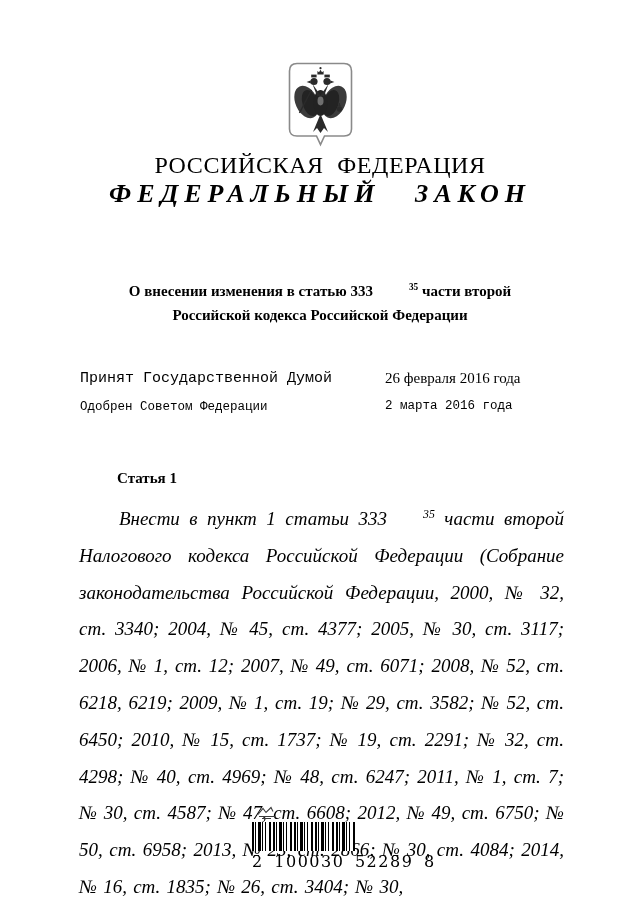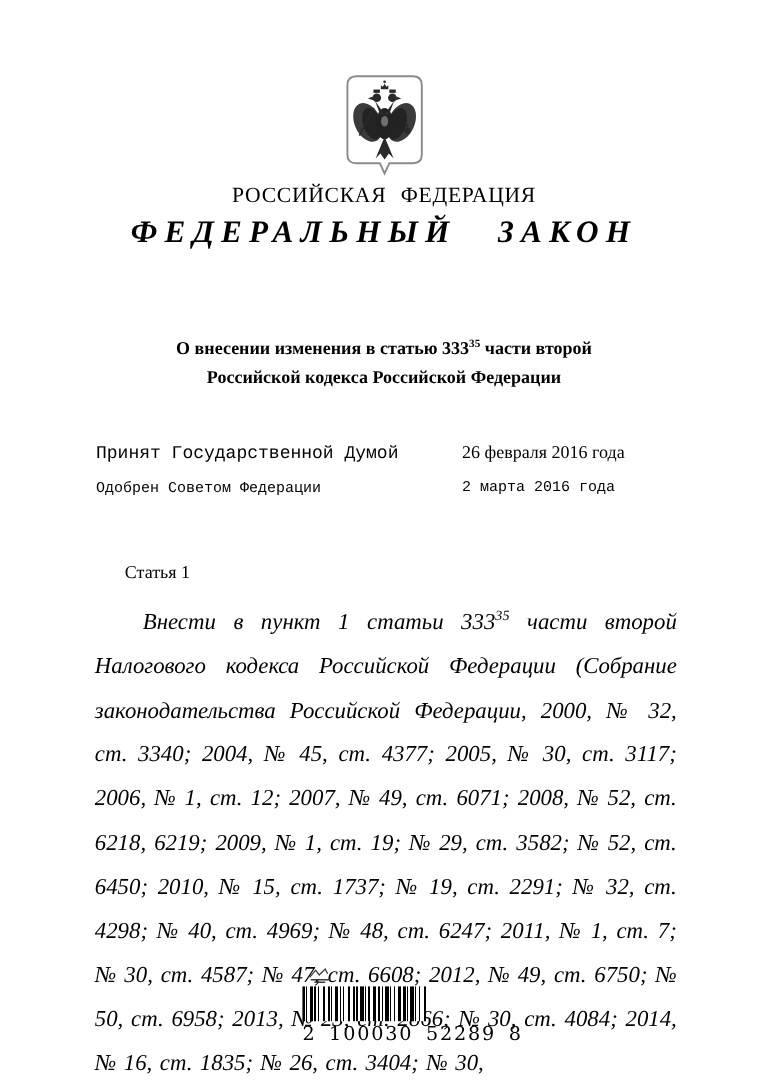--- a/index.html
+++ b/index.html
@@ -20,21 +20,21 @@
     top: 62px;
     width: 65px;
     height: 88px;
   }
   .country-heading {
     position: absolute;
     top: 152px;
     left: 0;
     width: 100%;
     text-align: center;
-    font-size: 18px;
+    font-size: 24px;
     letter-spacing: 0.6px;
     word-spacing: 7px;
   }
   .doc-type-heading {
     position: absolute;
     top: 179px;
     left: 0;
     width: 100%;
     text-align: center;
     font-size: 26px;
@@ -46,37 +46,37 @@
   .law-title {
     position: absolute;
     top: 279px;
     left: 70px;
     width: 500px;
     text-align: center;
     font-size: 15px;
     font-weight: bold;
     line-height: 24px;
   }
-  sup { font-size: 0.62em; vertical-align: super; line-height: 0; }
+  sup { font-size: 0.62em; vertical-align: super; line-height: 0; padding-left: 36px; }
   .adoption-row { position: absolute; left: 0; width: 100%; font-size: 15px; }
   .adoption-row .label { position: absolute; left: 80px; white-space: nowrap; font-family: Liberation Mono, monospace; }
   .adoption-row .date  { position: absolute; left: 385px; white-space: nowrap; }
   .row-duma { top: 370px; }
   .row-council {
     top: 399px;
     font-family: "Liberation Mono", monospace;
     font-size: 12.5px;
   }
   .row-council .label { top: 1px; text-align: center; }
   .article-heading {
     position: absolute;
     top: 470px;
-    left: 104px;
+    left: 117px;
     font-size: 15px;
-    font-weight: normal;
+    font-weight: bold;
   }
   .article-body {
     position: absolute;
     top: 501px;
     left: 79px;
     width: 485px;
     font-size: 19px;
     line-height: 36.8px;
     text-align: justify;
     text-indent: 40px;

